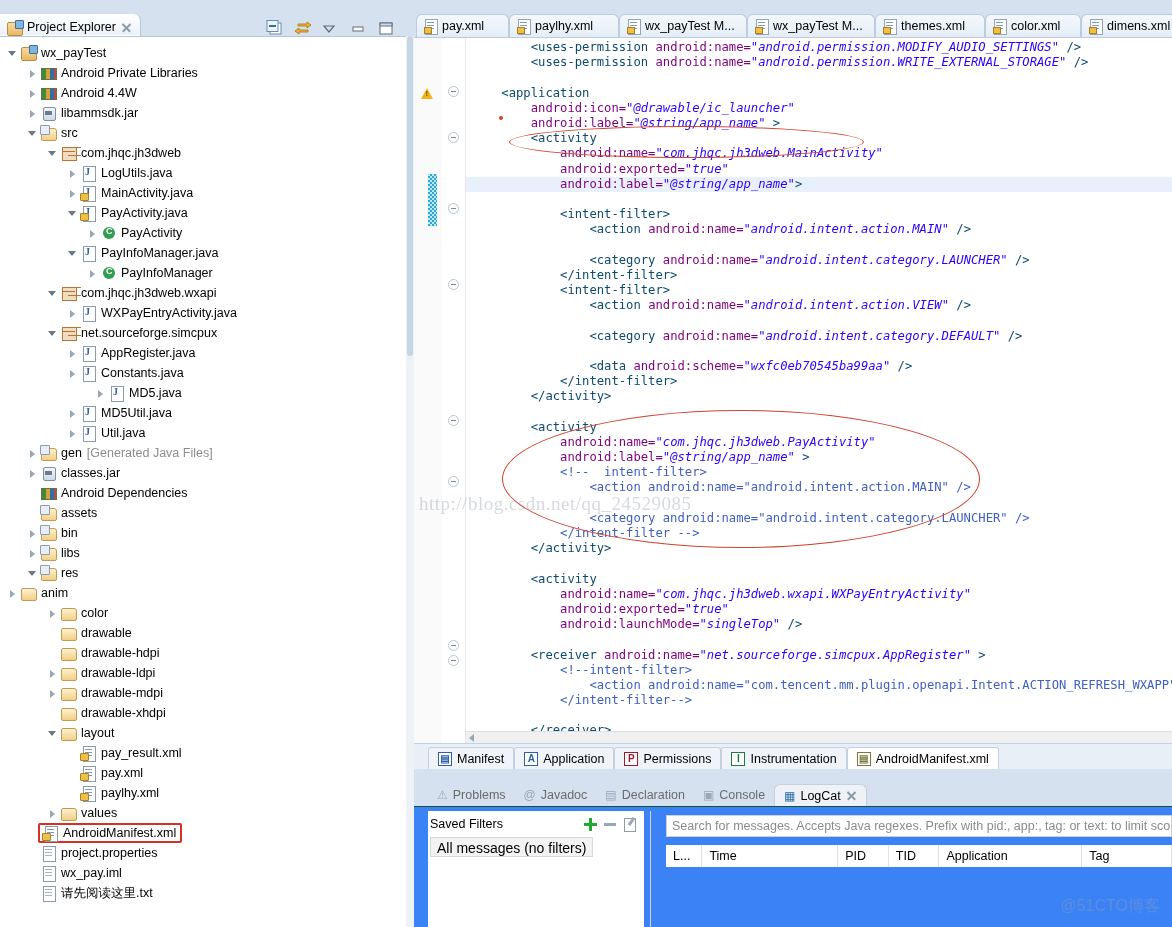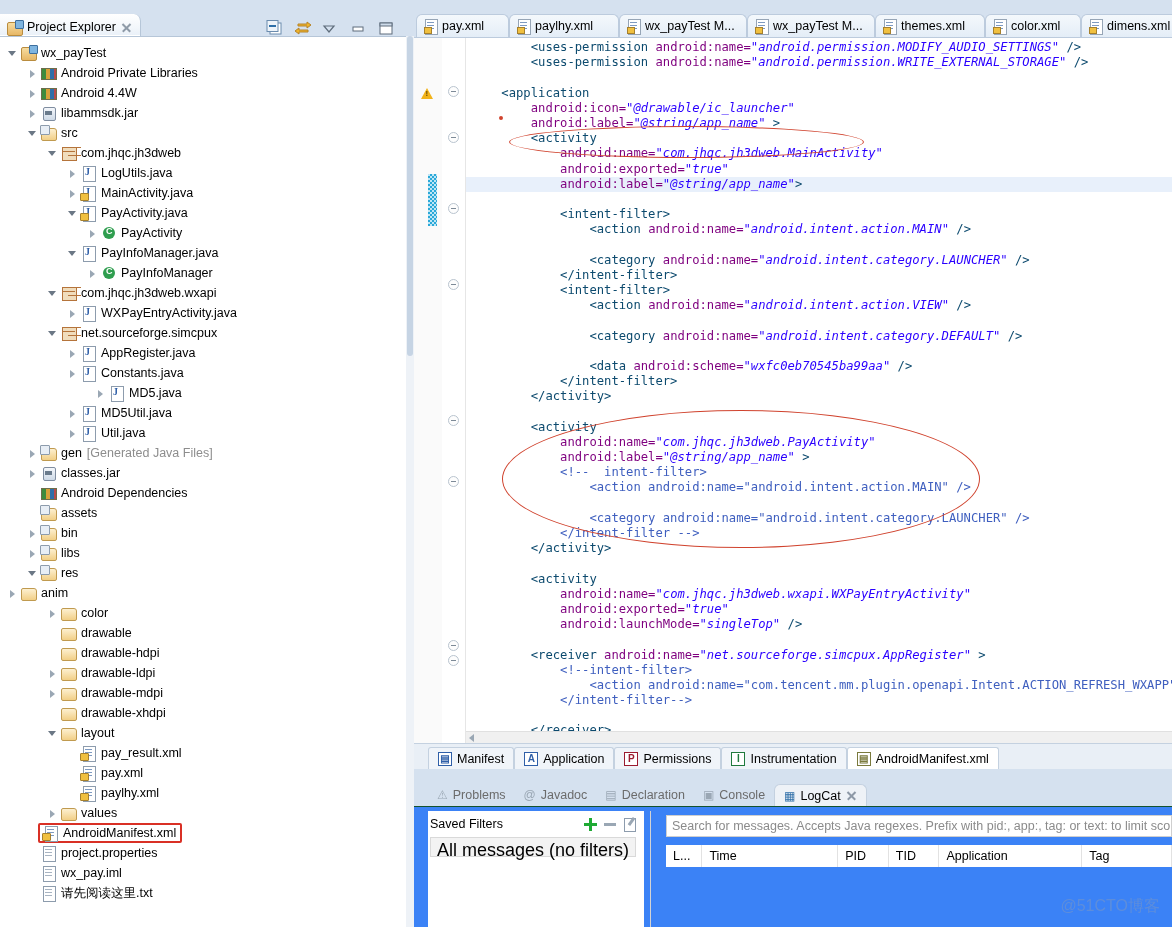--- a/index.html
+++ b/index.html
@@ -231,21 +231,21 @@
   #filters-head .ttl { font-size:12.5px; flex:1; }
   .fbtn { width:16px; height:16px; position:relative; margin-left:4px; }
   .plus:before{content:"";position:absolute;left:7px;top:2px;width:3px;height:13px;background:#1faa34;}
   .plus:after {content:"";position:absolute;left:2px;top:7px;width:13px;height:3px;background:#1faa34;}
   .minus:after{content:"";position:absolute;left:2px;top:7px;width:12px;height:3px;background:#9aa7b4;}
   .edit:after{content:"";position:absolute;left:2px;top:2px;width:10px;height:12px;background:#fff;
      border:1px solid #8d9cad;}
   .edit:before{content:"";position:absolute;left:8px;top:1px;width:3px;height:9px;background:#9aa7b4;
      transform:rotate(35deg);z-index:2;}
   .filter-item { height:20px; margin:0 2px; padding:2px 6px; background:#f3f3f3;
-     border:1px solid #d9d9d9; font-size:18px; display:inline-block; }
+     border:1px solid #d9d9d9; font-size:14px; display:inline-block; }
   #filters-divider { position:absolute; left:236px; top:4px; width:1px; height:117px; background:#d3d3d3; }
 
   #logpane { position:absolute; left:244px; top:4px; right:0; height:117px; }
   #log-search { position:absolute; left:8px; top:4px; right:0; height:22px;
      background:#fff; border:1px solid #cfcfcf; padding:3px 5px; font-size:12.5px;
      color:#8b8b8b; overflow:hidden; white-space:nowrap; }
   #log-header { position:absolute; left:8px; top:34px; right:0; height:22px;
      display:flex; border-bottom:1px solid #d9d9d9; }
   #log-header .col { height:22px; display:flex; align-items:center; padding-left:7px;
      font-size:12.5px; border-right:1px solid #e2e2e2; background:#fff; }
@@ -684,20 +684,21 @@
         <div class="fold-mark" style="top:438px;"></div>
         <div class="fold-mark" style="top:602px;"></div>
         <div class="fold-mark" style="top:617px;"></div>
       </div>
       <div id="code"><div class="ln">        <span class="tg">&lt;uses-permission</span> <span class="at">android:name=</span><span class="va">"android.permission.MODIFY_AUDIO_SETTINGS"</span> <span class="tg">/&gt;</span></div><div class="ln">        <span class="tg">&lt;uses-permission</span> <span class="at">android:name=</span><span class="va">"android.permission.WRITE_EXTERNAL_STORAGE"</span> <span class="tg">/&gt;</span></div><div class="ln">&nbsp;</div><div class="ln">    <span class="tg">&lt;application</span></div><div class="ln">        <span class="at">android:icon=</span><span class="va">"@drawable/ic_launcher"</span></div><div class="ln">        <span class="at">android:label=</span><span class="va">"@string/app_name"</span> <span class="tg">&gt;</span></div><div class="ln">        <span class="tg">&lt;activity</span></div><div class="ln">            <span class="at">android:name=</span><span class="va">"com.jhqc.jh3dweb.MainActivity"</span></div><div class="ln">            <span class="at">android:exported=</span><span class="va">"true"</span></div><div class="ln cur">            <span class="at">android:label=</span><span class="va">"@string/app_name"</span><span class="tg">&gt;</span></div><div class="ln">&nbsp;</div><div class="ln">            <span class="tg">&lt;intent-filter&gt;</span></div><div class="ln">                <span class="tg">&lt;action</span> <span class="at">android:name=</span><span class="va">"android.intent.action.MAIN"</span> <span class="tg">/&gt;</span></div><div class="ln">&nbsp;</div><div class="ln">                <span class="tg">&lt;category</span> <span class="at">android:name=</span><span class="va">"android.intent.category.LAUNCHER"</span> <span class="tg">/&gt;</span></div><div class="ln">            <span class="tg">&lt;/intent-filter&gt;</span></div><div class="ln">            <span class="tg">&lt;intent-filter&gt;</span></div><div class="ln">                <span class="tg">&lt;action</span> <span class="at">android:name=</span><span class="va">"android.intent.action.VIEW"</span> <span class="tg">/&gt;</span></div><div class="ln">&nbsp;</div><div class="ln">                <span class="tg">&lt;category</span> <span class="at">android:name=</span><span class="va">"android.intent.category.DEFAULT"</span> <span class="tg">/&gt;</span></div><div class="ln">&nbsp;</div><div class="ln">                <span class="tg">&lt;data</span> <span class="at">android:scheme=</span><span class="va">"wxfc0eb70545ba99aa"</span> <span class="tg">/&gt;</span></div><div class="ln">            <span class="tg">&lt;/intent-filter&gt;</span></div><div class="ln">        <span class="tg">&lt;/activity&gt;</span></div><div class="ln">&nbsp;</div><div class="ln">        <span class="tg">&lt;activity</span></div><div class="ln">            <span class="at">android:name=</span><span class="va">"com.jhqc.jh3dweb.PayActivity"</span></div><div class="ln">            <span class="at">android:label=</span><span class="va">"@string/app_name"</span> <span class="tg">&gt;</span></div><div class="ln">            <span class="cm">&lt;!--  intent-filter&gt;</span></div><div class="ln">                <span class="cm">&lt;action android:name="android.intent.action.MAIN" /&gt;</span></div><div class="ln">&nbsp;</div><div class="ln">                <span class="cm">&lt;category android:name="android.intent.category.LAUNCHER" /&gt;</span></div><div class="ln">            <span class="cm">&lt;/intent-filter --&gt;</span></div><div class="ln">        <span class="tg">&lt;/activity&gt;</span></div><div class="ln">&nbsp;</div><div class="ln">        <span class="tg">&lt;activity</span></div><div class="ln">            <span class="at">android:name=</span><span class="va">"com.jhqc.jh3dweb.wxapi.WXPayEntryActivity"</span></div><div class="ln">            <span class="at">android:exported=</span><span class="va">"true"</span></div><div class="ln">            <span class="at">android:launchMode=</span><span class="va">"singleTop"</span> <span class="tg">/&gt;</span></div><div class="ln">&nbsp;</div><div class="ln">        <span class="tg">&lt;receiver</span> <span class="at">android:name=</span><span class="va">"net.sourceforge.simcpux.AppRegister"</span> <span class="tg">&gt;</span></div><div class="ln">            <span class="cm">&lt;!--intent-filter&gt;</span></div><div class="ln">                <span class="cm">&lt;action android:name="com.tencent.mm.plugin.openapi.Intent.ACTION_REFRESH_WXAPP" /&gt;</span></div><div class="ln">            <span class="cm">&lt;/intent-filter--&gt;</span></div><div class="ln">&nbsp;</div><div class="ln">        <span class="tg">&lt;/receiver&gt;</span></div></div>
 
       <div class="ellipse" style="left:95px; top:88px; width:355px; height:32px; border-width:1.6px;"></div>
       <div class="ellipse" style="left:85px; top:78px; width:0; height:0;"></div>
       <div class="ellipse" style="left:88px; top:372px; width:478px; height:138px; border-width:1.8px;"></div>
 
+      <div class="watermark" style="left:5px; top:455px; font-size:19px; letter-spacing:.5px;">http://blog.csdn.net/qq_24529085</div>
 
       <div id="hscroll">
         <span class="arrow"></span>
       </div>
     </div>
 
     <div id="ed-bottom-tabs">
         <div class="mtab">
           <span class="mbadge" style="color: rgb(47, 95, 168); border-color: rgb(47, 95, 168);">▤</span>
           <span>Manifest</span>

